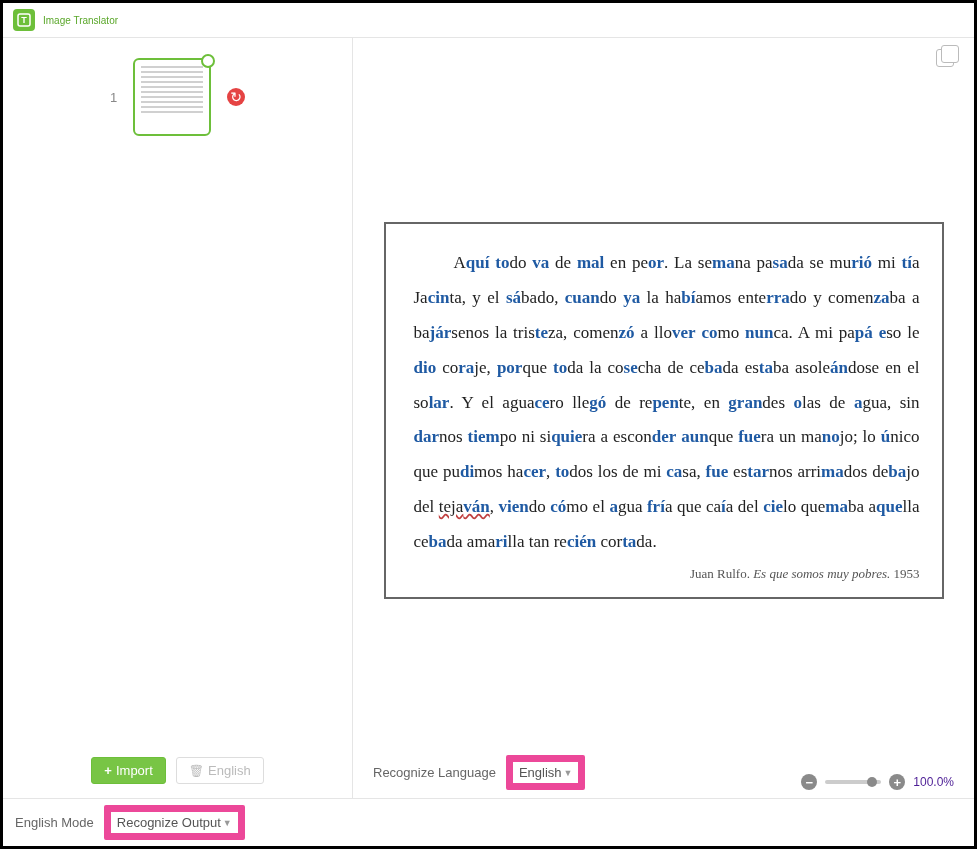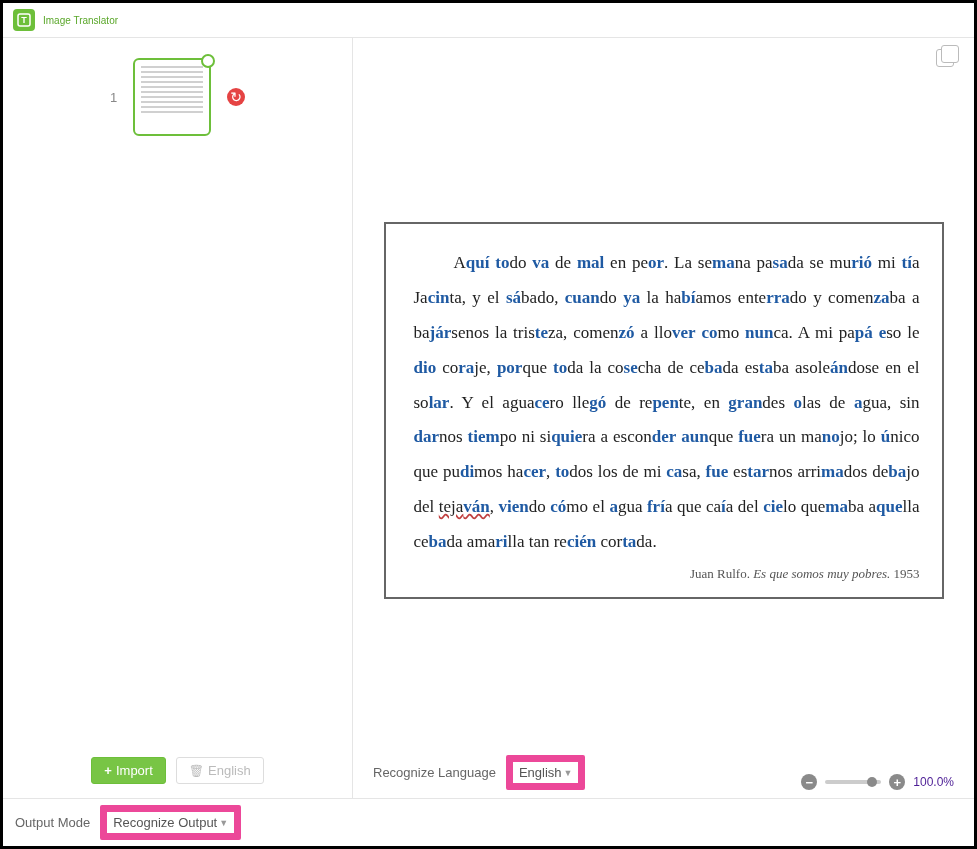--- a/index.html
+++ b/index.html
@@ -280,18 +280,18 @@
           <div class="knob"></div>
         </div>
         <div class="zoom-btn">+</div>
         <div class="zoom-label">100.0%</div>
       </div>
     </div>
   </div>
 </div>
 
 <div class="bottombar">
-  <span>Output Mode</span>
+  <span>English Mode</span>
   <div class="select">
     <span>Recognize Output</span>
     <span class="caret">▼</span>
   </div>
 </div>
 
 </body></html>

